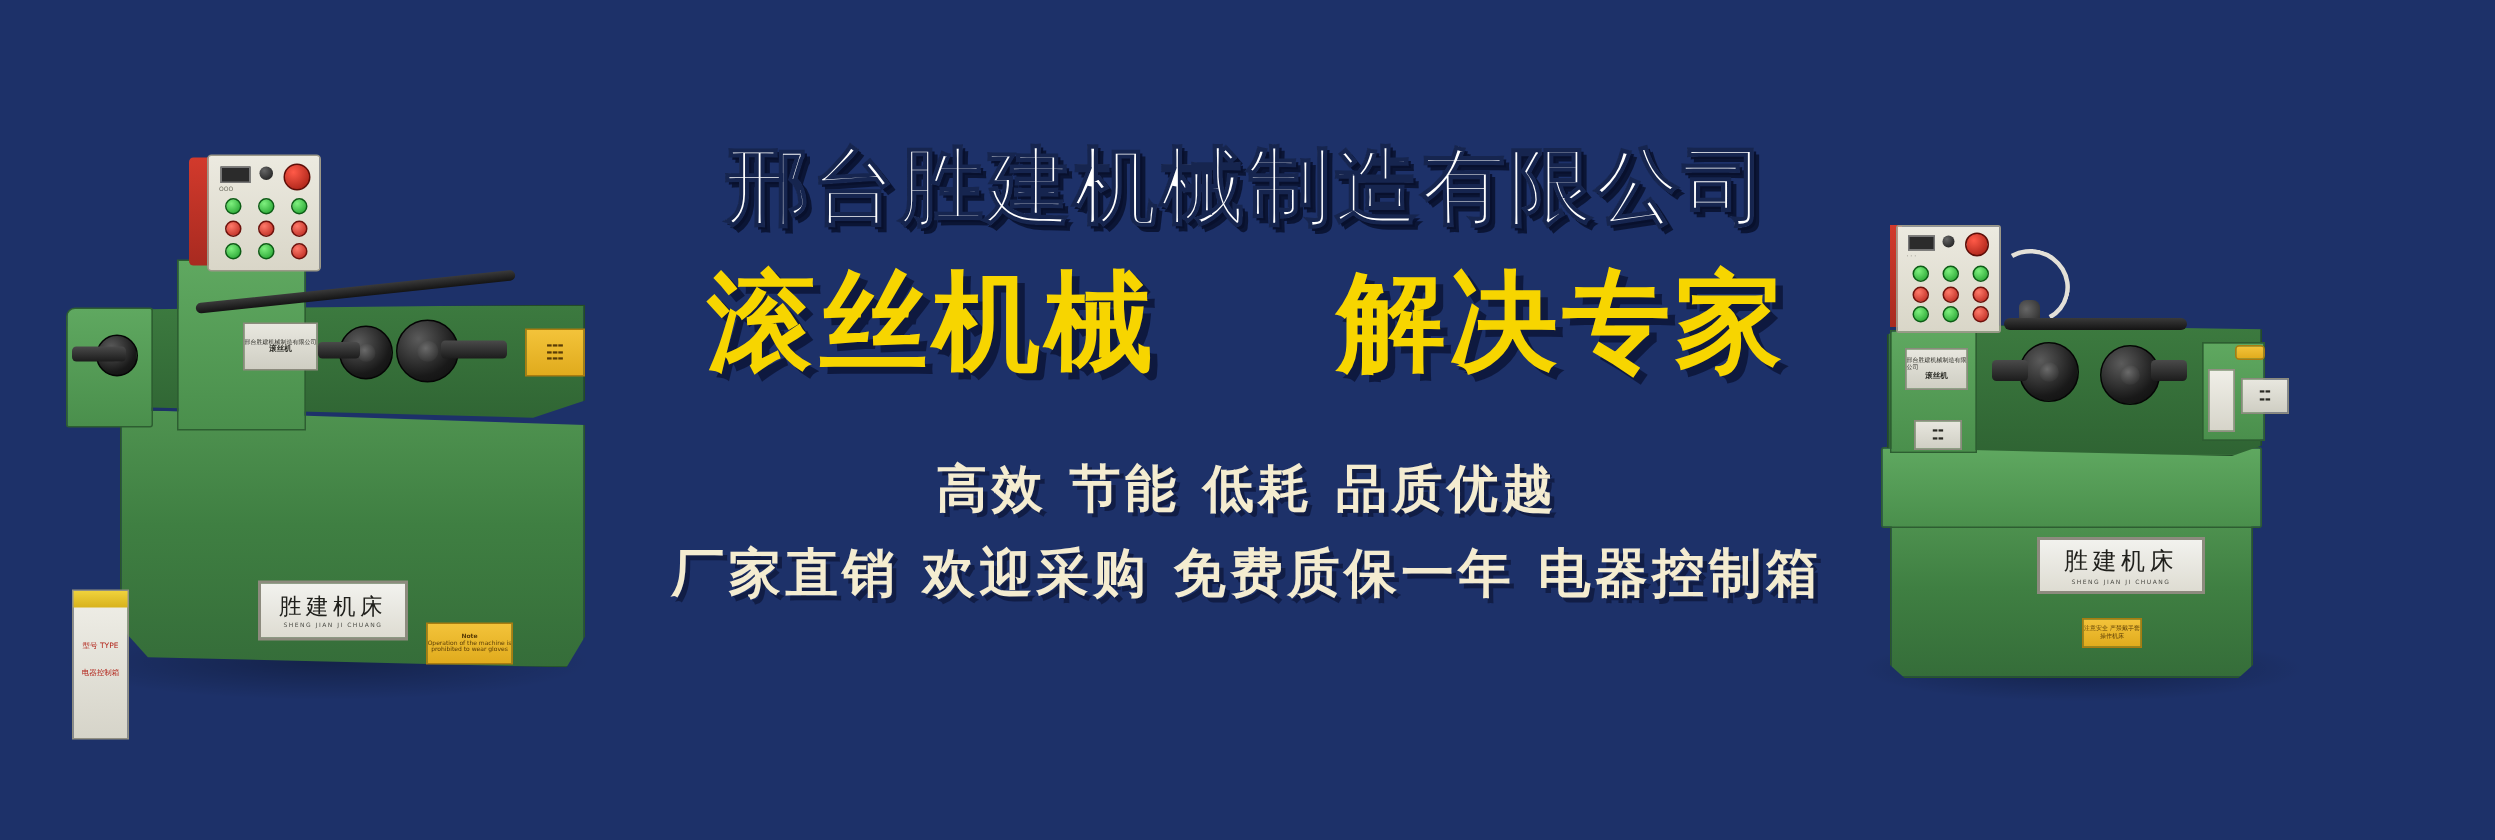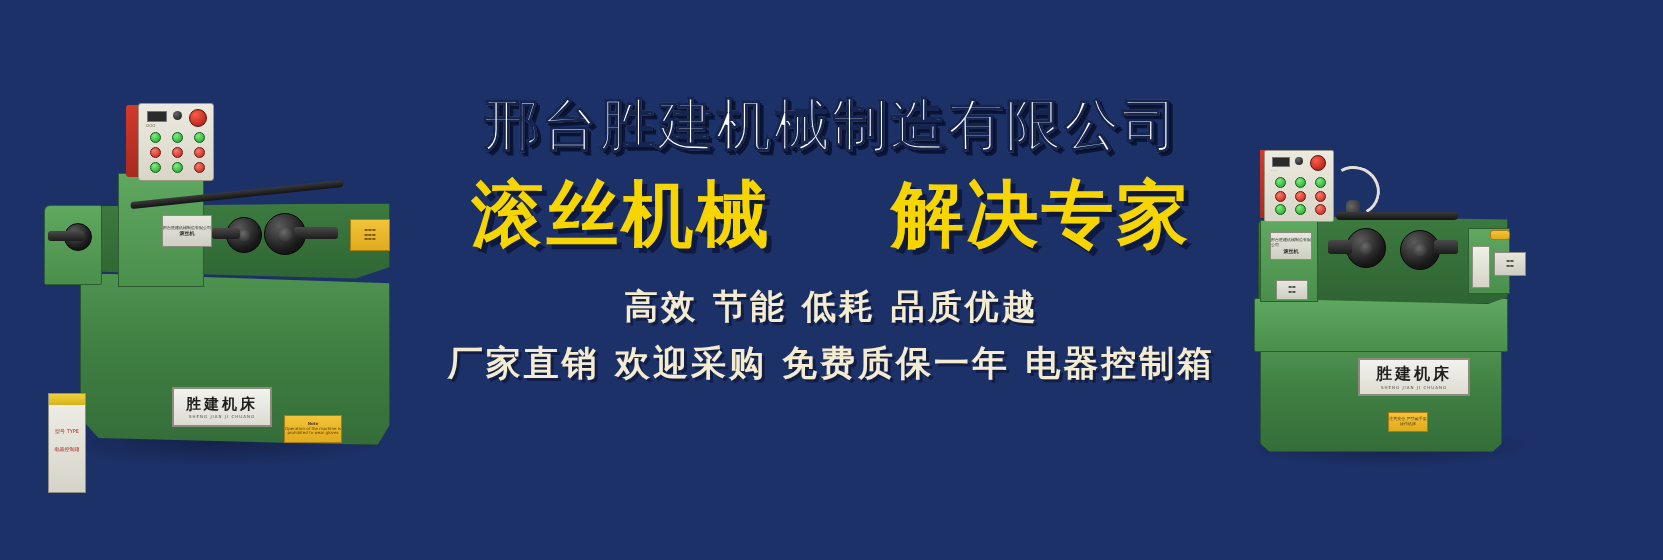--- a/index.html
+++ b/index.html
@@ -48,21 +48,21 @@
   .headline .gap{display:inline-block;width:120px;}
   .sub-line{
     font-size:34px;
     font-weight:bold;
     letter-spacing:3px;
     color:#f4ecd0;
     text-shadow:3px 3px 0 rgba(10,18,50,.65);
     white-space:nowrap;
     line-height:1.1;
   }
-  .sub-line.first{margin-top:36px;}
+  .sub-line.first{margin-top:56px;}
   .sub-line.second{margin-top:18px;font-size:35px;}
 
   
   .machine{position:absolute;}
   .m-left{left:32px;top:95px;width:372px;height:372px;}
   .m-right{left:1168px;top:128px;width:396px;height:330px;}
 
   .body-main{
     position:absolute;background:linear-gradient(180deg,#4f9350 0%,#3f7f42 45%,#356d39 100%);
     border:1px solid #28552c;
@@ -89,21 +89,21 @@
   .estop{position:absolute;width:16px;height:16px;border-radius:50%;
     background:radial-gradient(circle at 35% 30%,#ff5a48,#9c1a10);border:1px solid #5d0d07;}
   .meter{position:absolute;background:#2b2b2b;border:1px solid #777;}
   .knob{position:absolute;border-radius:50%;background:radial-gradient(circle at 35% 30%,#666,#141414);}
   .nameplate{
     position:absolute;background:linear-gradient(180deg,#f2f2ee 0%,#dedcd2 100%);
     border:2px solid #8d8b7e;
     display:flex;flex-direction:column;align-items:center;justify-content:center;
     overflow:hidden;
   }
-  .np-cn{font-family:"DejaVu Serif","Liberation Serif",serif;font-weight:bold;color:#20201c;letter-spacing:3px;}
+  .np-cn{font-family:"DejaVu Serif","Liberation Serif",serif;font-weight:normal;color:#20201c;letter-spacing:3px;}
   .np-py{color:#4a4a44;letter-spacing:1px;}
   .yellow-label{
     position:absolute;background:linear-gradient(180deg,#f3c33a 0%,#e0ab1d 100%);
     border:1px solid #a87c10;overflow:hidden;
     display:flex;align-items:center;justify-content:center;
   }
   .yl-text{color:#5a3c06;text-align:center;line-height:1.15;}
   .spec-plate{
     position:absolute;background:linear-gradient(180deg,#e8e7df 0%,#cfcec3 100%);
     border:1px solid #8b8a7d;overflow:hidden;

